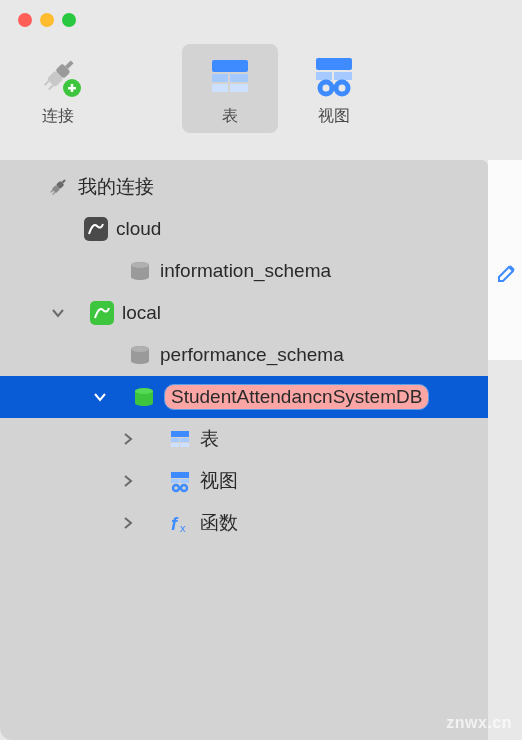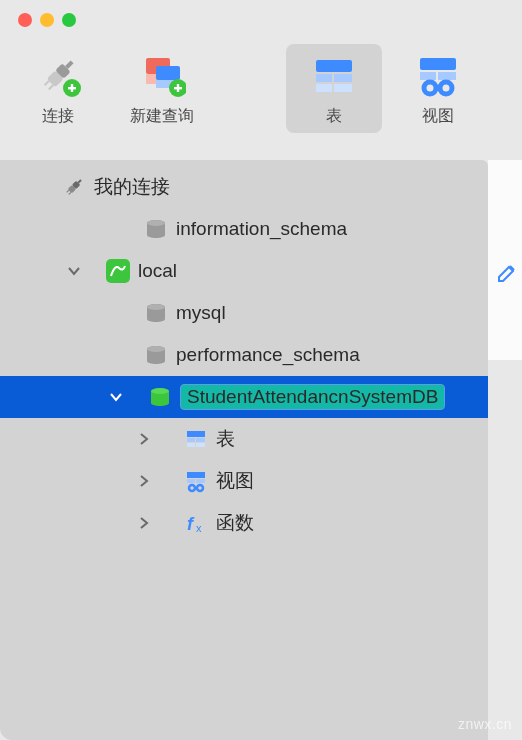--- a/index.html
+++ b/index.html
@@ -69,21 +69,21 @@
   background: #d3d3d4;
   border-top-right-radius: 6px;
 }
 .tree {
   padding-top: 6px;
 }
 .tree-row {
   display: flex;
   align-items: center;
   height: 42px;
-  padding-left: 28px;
+  padding-left: 12px;
   font-size: 19px;
   color: #2a2a2a;
   gap: 6px;
 }
 .tree-row.selected {
   background: #0a5bd6;
   color: #fff;
 }
 .chevron {
   width: 20px;
@@ -98,34 +98,34 @@
 .node-icon {
   width: 28px;
   height: 28px;
   display: flex;
   align-items: center;
   justify-content: center;
   flex-shrink: 0;
 }
 .node-label { white-space: nowrap; }
 .editing {
-  background: #14b8a6;
+  background: #fca5a5;
   border: 1px solid #5a9de8;
   color: #2a2a2a;
   padding: 1px 6px;
-  border-radius: 4px;
+  border-radius: 10px;
 }
 
 .watermark {
   position: absolute;
   right: 10px;
   bottom: 8px;
   color: rgba(255,255,255,0.7);
-  font-size: 14px;
-  font-weight: 400;
+  font-size: 16px;
+  font-weight: 700;
   letter-spacing: 0.5px;
 }
 
 .right-strip {
   position: absolute;
   top: 160px;
   right: 0;
   width: 34px;
   height: 200px;
   background: #fbfbfb;
@@ -159,34 +159,20 @@
           <rect x="36" y="22" width="8" height="4" fill="#9a9a9a"></rect>
         </g>
         <circle cx="38" cy="36" r="9" fill="#3ec53e"></circle>
         <rect x="34" y="35" width="8" height="2.4" fill="#fff"></rect>
         <rect x="36.8" y="32" width="2.4" height="8" fill="#fff"></rect>
       </svg>
     </div>
     <div class="toolbar-label">连接</div>
   </div>
 
-  <div class="toolbar-btn">
-    <div class="toolbar-icon">
-      <svg width="48" height="48" viewBox="0 0 48 48">
-        <rect x="8" y="6" width="24" height="16" rx="2" fill="#ef6a5a"></rect>
-        <rect x="8" y="22" width="24" height="10" rx="1" fill="#f7b9b0"></rect>
-        <rect x="18" y="14" width="24" height="14" rx="2" fill="#3d8bff"></rect>
-        <rect x="18" y="28" width="24" height="8" rx="1" fill="#a6c9ff"></rect>
-        <circle cx="40" cy="36" r="9" fill="#3ec53e"></circle>
-        <rect x="36" y="35" width="8" height="2.4" fill="#fff"></rect>
-        <rect x="38.8" y="32" width="2.4" height="8" fill="#fff"></rect>
-      </svg>
-    </div>
-    <div class="toolbar-label">新建查询</div>
-  </div>
 
   <div style="width:60px"></div>
 
   <div class="toolbar-btn selected">
     <div class="toolbar-icon">
       <svg width="48" height="48" viewBox="0 0 48 48">
         <rect x="6" y="8" width="36" height="12" rx="2" fill="#3d8bff"></rect>
         <rect x="6" y="22" width="16" height="8" fill="#a6c9ff"></rect>
         <rect x="24" y="22" width="18" height="8" fill="#a6c9ff"></rect>
         <rect x="6" y="32" width="16" height="8" fill="#cde1ff"></rect>
@@ -231,20 +217,30 @@
               <rect x="3" y="10" width="3" height="1.2" fill="#8a8a8a"></rect>
               <rect x="3" y="13" width="3" height="1.2" fill="#8a8a8a"></rect>
               <rect x="12" y="9" width="6" height="6" rx="1.5" fill="#6a6a6a"></rect>
               <rect x="18" y="11" width="4" height="2" fill="#6a6a6a"></rect>
             </g>
           </svg>
       </span>
       <span class="node-label">我的连接</span>
     </div>
 
+    <div class="tree-row">
+      <span class="spacer" style="width:64px"></span>
+      <span class="node-icon">
+        <svg width="26" height="26" viewBox="0 0 26 26">
+            <rect x="1" y="1" width="24" height="24" rx="5" fill="#4a4a4a"></rect>
+            <path d="M6 18 Q10 6 14 10 Q18 14 20 8" fill="none" stroke="#fff" stroke-width="2"></path>
+          </svg>
+      </span>
+      <span class="node-label">cloud</span>
+    </div>
 
     <div class="tree-row">
       <span class="spacer" style="width:108px"></span>
       <span class="node-icon">
         <svg width="24" height="24" viewBox="0 0 24 24">
             <ellipse cx="12" cy="6" rx="9" ry="3" fill="#8a8a8a"></ellipse>
             <path d="M3 6v12c0 1.6 4 3 9 3s9-1.4 9-3V6" fill="#9a9a9a"></path>
             <ellipse cx="12" cy="6" rx="9" ry="3" fill="#b0b0b0"></ellipse>
           </svg>
       </span>
@@ -261,31 +257,20 @@
       <span class="spacer" style="width:8px"></span>
       <span class="node-icon">
         <svg width="26" height="26" viewBox="0 0 26 26">
             <rect x="1" y="1" width="24" height="24" rx="5" fill="#3ec53e"></rect>
             <path d="M6 18 Q10 6 14 10 Q18 14 20 8" fill="none" stroke="#fff" stroke-width="2"></path>
           </svg>
       </span>
       <span class="node-label">local</span>
     </div>
 
-    <div class="tree-row">
-      <span class="spacer" style="width:108px"></span>
-      <span class="node-icon">
-        <svg width="24" height="24" viewBox="0 0 24 24">
-            <ellipse cx="12" cy="6" rx="9" ry="3" fill="#8a8a8a"></ellipse>
-            <path d="M3 6v12c0 1.6 4 3 9 3s9-1.4 9-3V6" fill="#9a9a9a"></path>
-            <ellipse cx="12" cy="6" rx="9" ry="3" fill="#b0b0b0"></ellipse>
-          </svg>
-      </span>
-      <span class="node-label">mysql</span>
-    </div>
 
     <div class="tree-row">
       <span class="spacer" style="width:108px"></span>
       <span class="node-icon">
         <svg width="24" height="24" viewBox="0 0 24 24">
             <ellipse cx="12" cy="6" rx="9" ry="3" fill="#8a8a8a"></ellipse>
             <path d="M3 6v12c0 1.6 4 3 9 3s9-1.4 9-3V6" fill="#9a9a9a"></path>
             <ellipse cx="12" cy="6" rx="9" ry="3" fill="#b0b0b0"></ellipse>
           </svg>
       </span>

